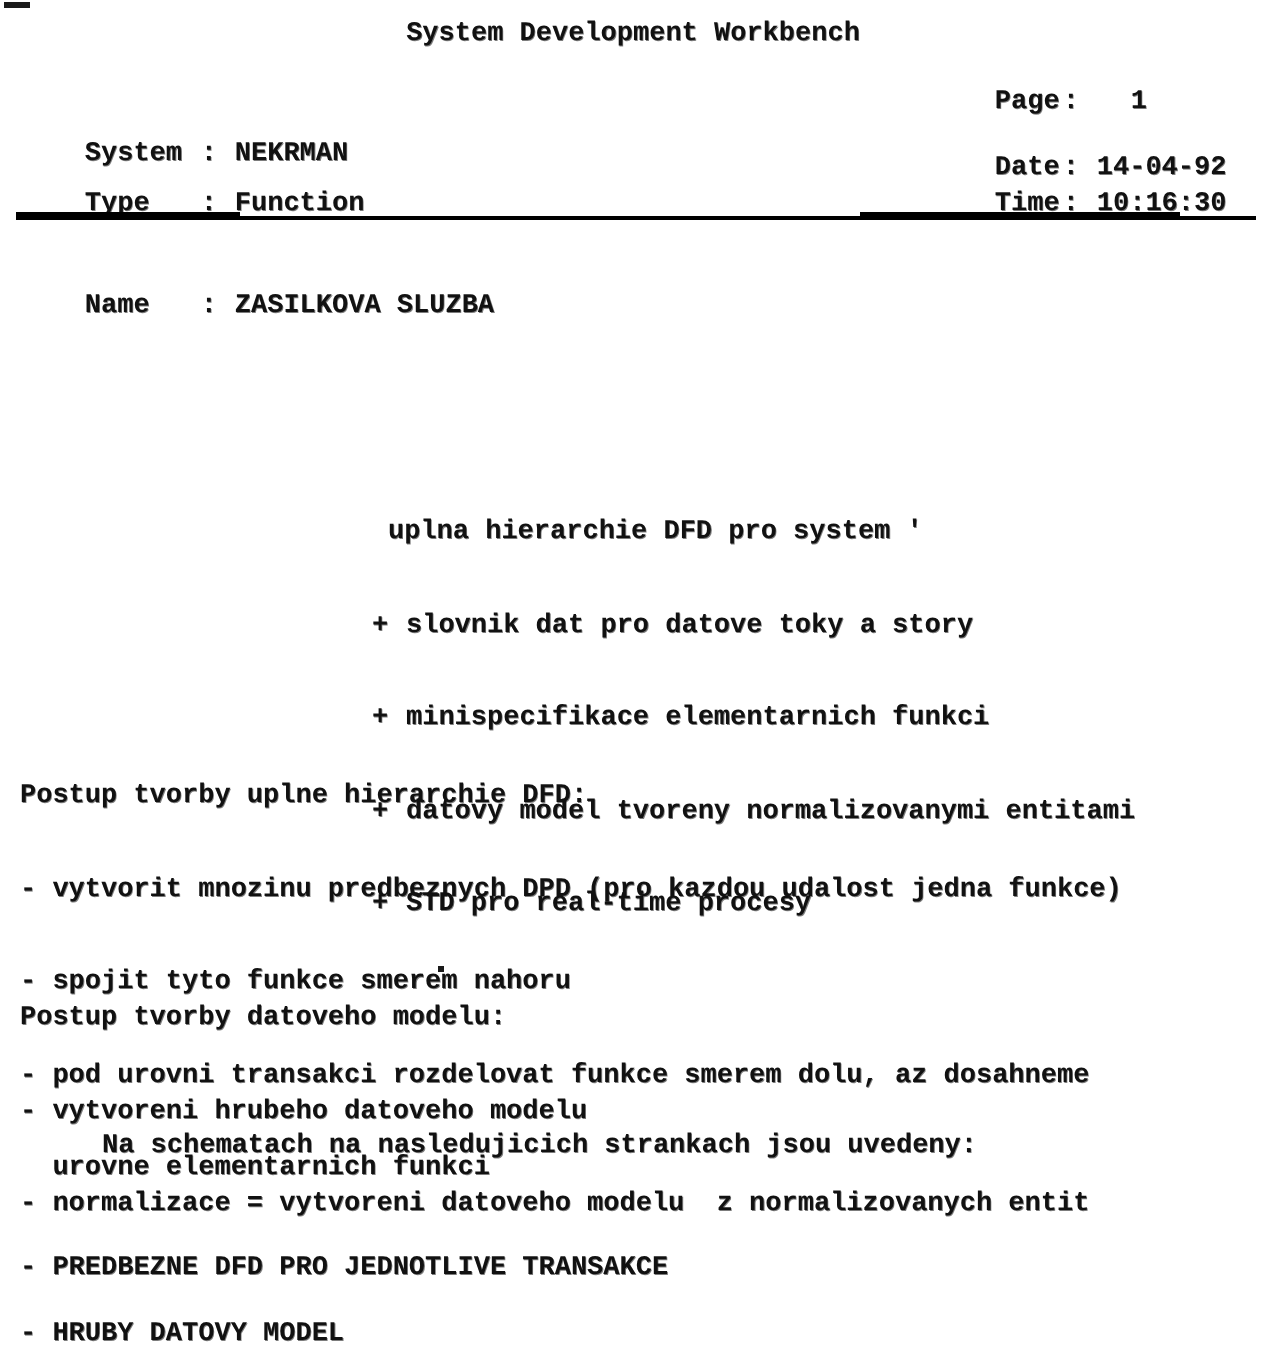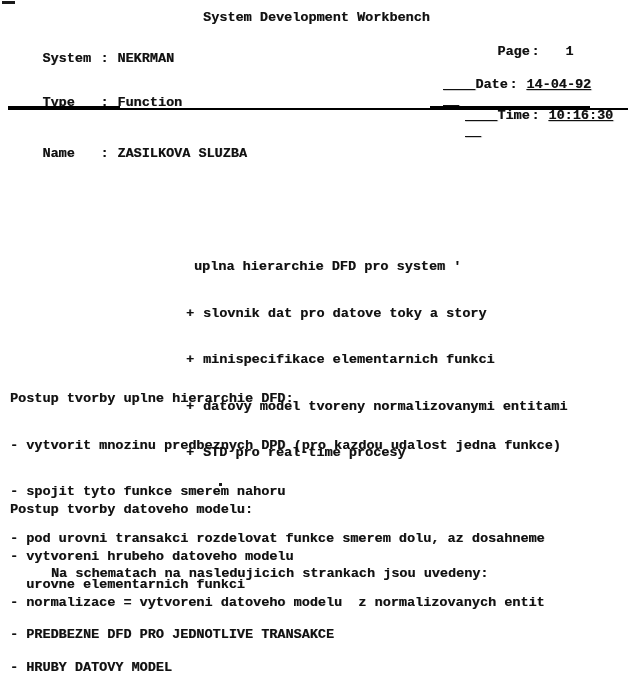--- a/index.html
+++ b/index.html
@@ -40,34 +40,34 @@
 </head>
 <body>
 
 <div class="page">
 
   <div class="speck" style="left:2px;top:1px;width:13px;height:3px;"></div>
   <div class="speck" style="left:219px;top:483px;width:3px;height:3px;"></div>
 
   <div class="ln title">System Development Workbench</div>
 
-  <div class="ln" style="left:10px;top:35px;">
+  <div class="ln" style="left:10px;top:54px;">
     <span class="hl-label">System</span><span class="hl-sep">:</span><span class="hl-val">NEKRMAN</span>
   </div>
   <div class="ln" style="left:10px;top:79px;">
     <span class="hl-label">Type</span><span class="hl-sep">:</span><span class="hl-val">Function</span>
   </div>
 
   <div class="ln" style="left:465px;top:28px;">
     <span class="hr-label">Page</span><span class="hr-sep">:</span><span class="hr-val pv">1</span>
   </div>
-  <div class="ln" style="left:443px;top:61px;text-decoration:underline;">
+  <div class="ln" style="left:465px;top:61px;">
     <span class="hr-label">Date</span><span class="hr-sep">:</span><span class="hr-val">14-04-92</span>
   </div>
-  <div class="ln" style="left:465px;top:92px;text-decoration:underline;">
+  <div class="ln" style="left:465px;top:79px;">
     <span class="hr-label">Time</span><span class="hr-sep">:</span><span class="hr-val">10:16:30</span>
   </div>
 
   <div class="rule-thick"></div>
   <div class="rule"></div>
   <div class="rule-seg2"></div>
 
   <div class="ln" style="left:10px;top:130px;font-family:Liberation Mono, monospace;">
     <span class="hl-label">Name</span><span class="hl-sep">:</span><span class="hl-val">ZASILKOVA SLUZBA</span>
   </div>

